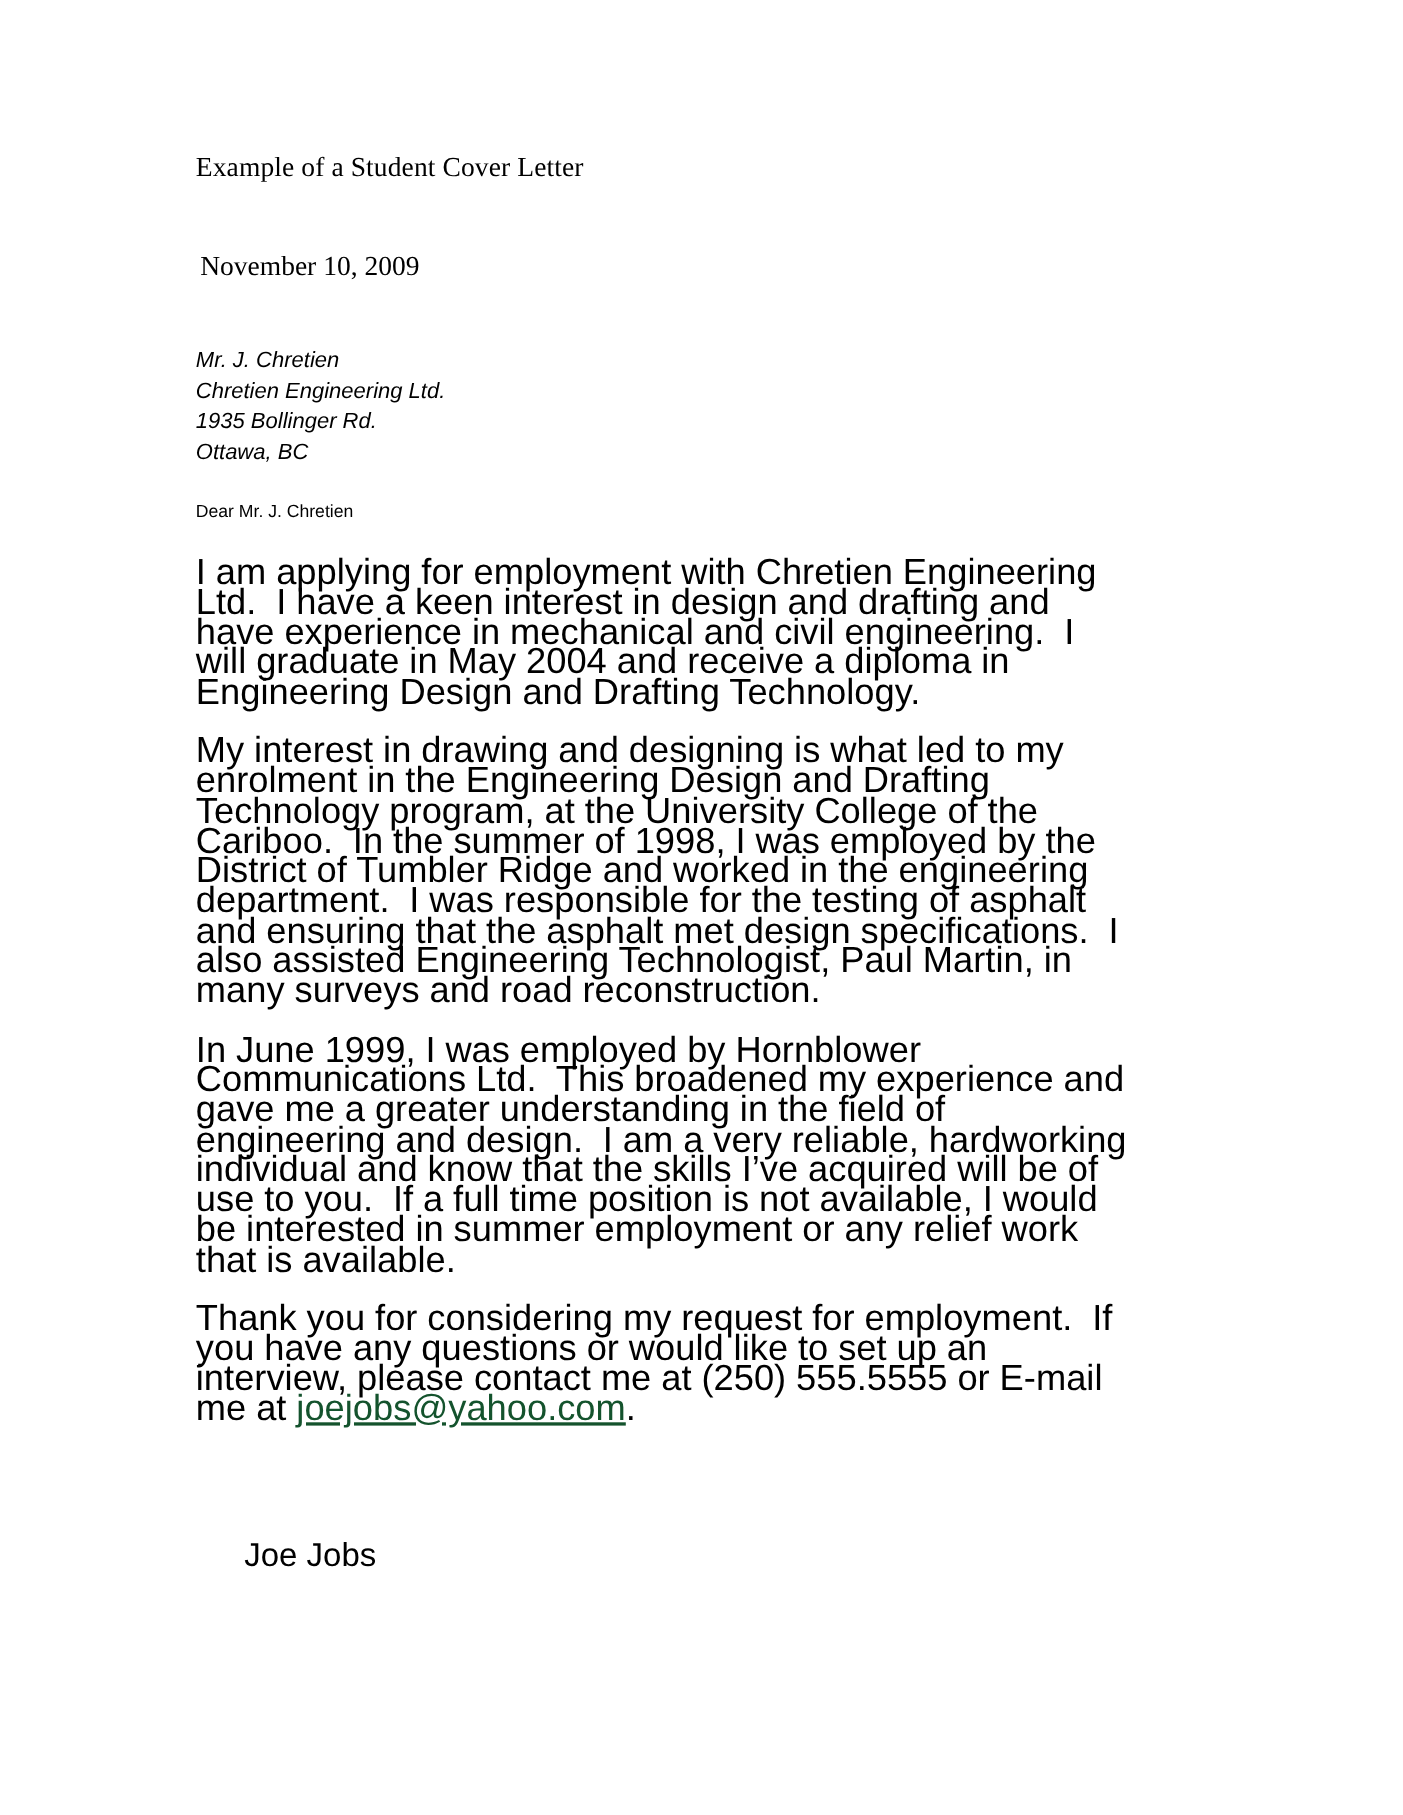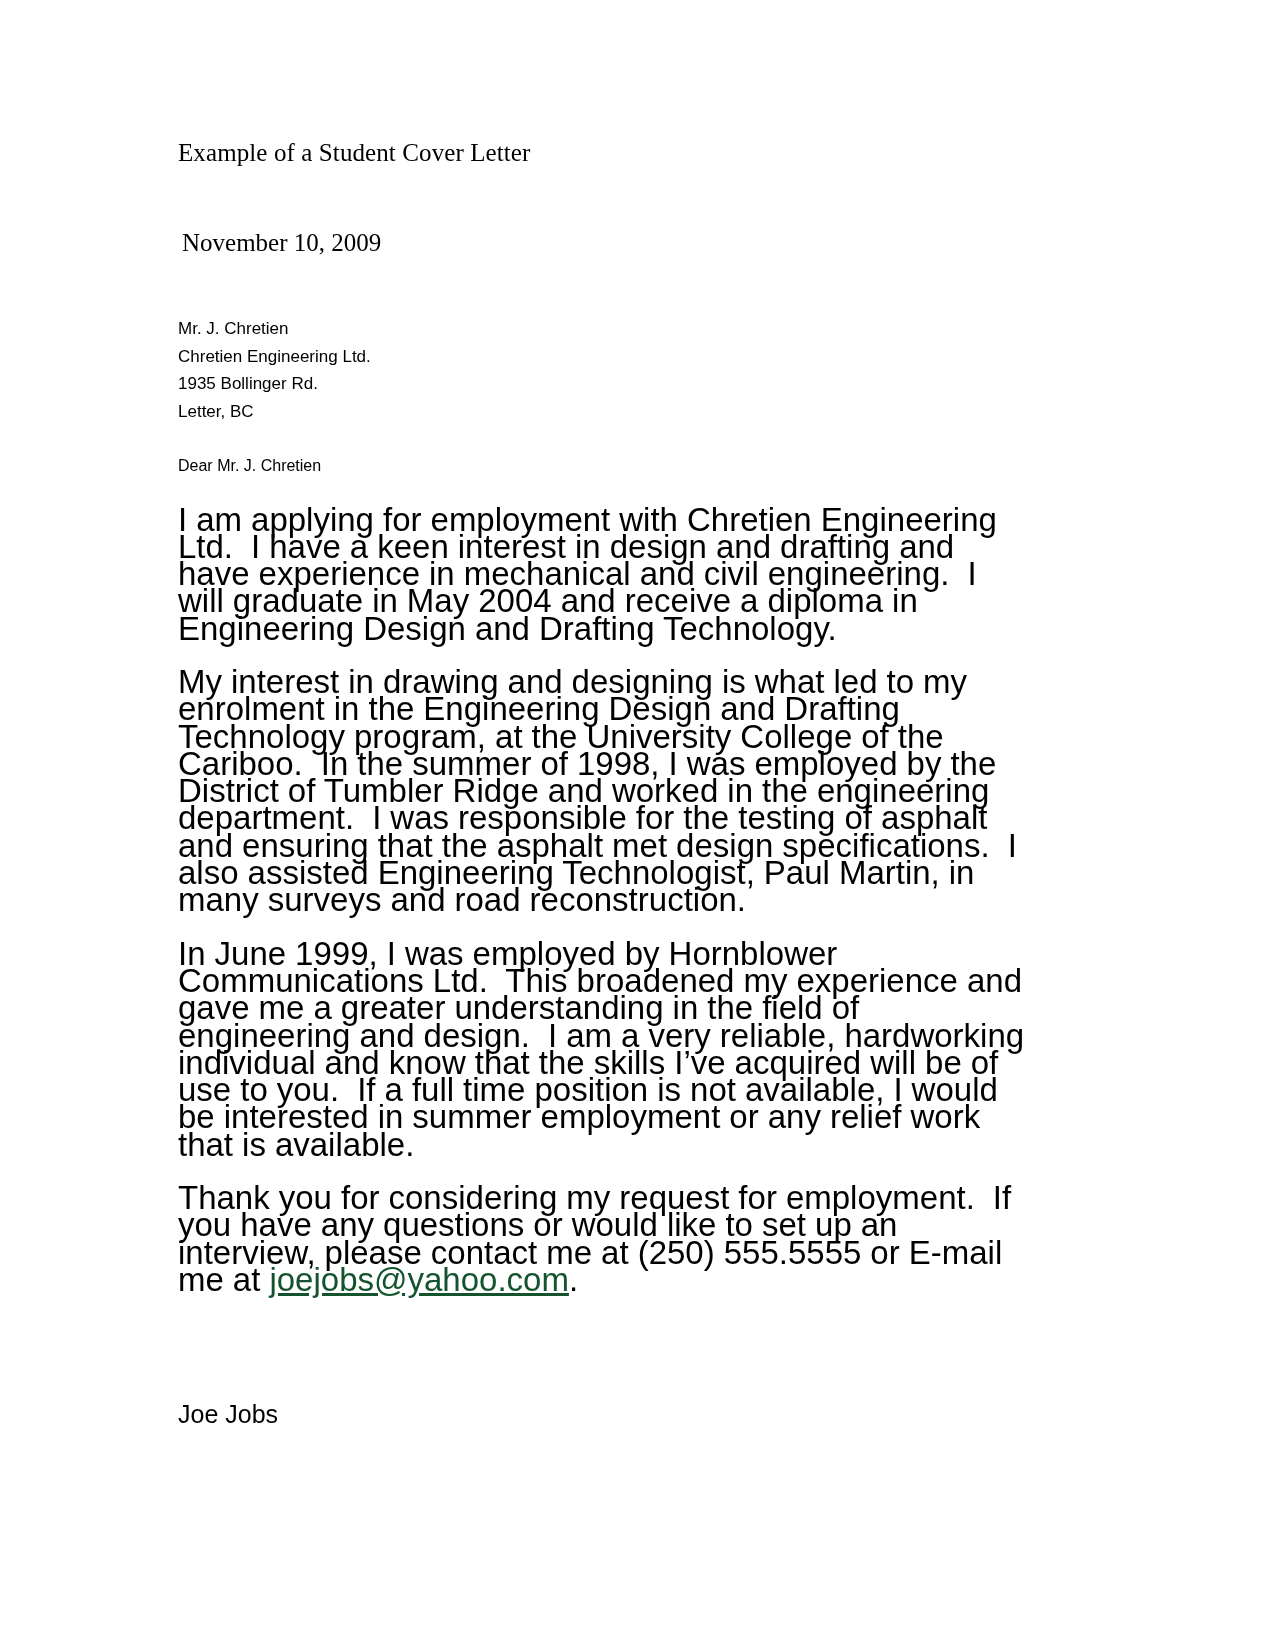--- a/index.html
+++ b/index.html
@@ -47,23 +47,24 @@
     font-family: "Liberation Serif", serif;
     font-size: 25px;
     line-height: 30px;
     color: #000;
     margin: 4px;
     padding-top: 56px;
   }
 
   
   .addr-block {
-    font-size: 17px;
+    font-size: 20px;
     line-height: 27.5px;
     padding-top: 53px;
+    font-style: italic;
   }
   .addr-line {
     white-space: pre;
   }
 
   .salutation {
     font-size: 16px;
     line-height: 27.5px;
     padding-top: 27px;
   }
@@ -77,23 +78,24 @@
     word-spacing: -0.15px;
   }
 
   .closing {
     font-size: 25px;
     line-height: 27.5px;
     padding-top: 27px;
   }
 
   .signature {
-    font-size: 25px;
+    font-size: 30px;
     line-height: 27.5px;
     padding-top: 108px;
+    margin-left: 44px;
   }
 
   .email-link {
     color: #14532d;
     text-decoration: underline;
     cursor: pointer;
   }
 </style>
 </head>
 <body>
@@ -102,21 +104,21 @@
   <div class="letter">
 
     <div class="doc-title">Example of a Student Cover Letter</div>
 
     <div class="doc-date">November 10, 2009</div>
 
     <div class="addr-block">
       <div class="addr-line">Mr. J. Chretien</div>
       <div class="addr-line">Chretien Engineering Ltd.</div>
       <div class="addr-line">1935 Bollinger Rd.</div>
-      <div class="addr-line">Letter, BC</div>
+      <div class="addr-line">Ottawa, BC</div>
     </div>
 
     <div class="salutation">Dear Mr. J. Chretien</div>
 
     <div class="para">I am applying for employment with Chretien Engineering Ltd.  I have a keen interest in design and drafting and have experience in mechanical and civil engineering.  I will graduate in May 2004 and receive a diploma in Engineering Design and Drafting Technology.</div>
 
     <div class="para">My interest in drawing and designing is what led to my enrolment in the Engineering Design and Drafting Technology program, at the University College of the Cariboo.  In the summer of 1998, I was employed by the District of Tumbler Ridge and worked in the engineering department.  I was responsible for the testing of asphalt and ensuring that the asphalt met design specifications.  I also assisted Engineering Technologist, Paul Martin, in many surveys and road reconstruction.</div>
 
     <div class="para">In June 1999, I was employed by Hornblower Communications Ltd.  This broadened my experience and gave me a greater understanding in the field of engineering and design.  I am a very reliable, hardworking individual and know that the skills I’ve acquired will be of use to you.  If a full time position is not available, I would be interested in summer employment or any relief work that is available.</div>
 

